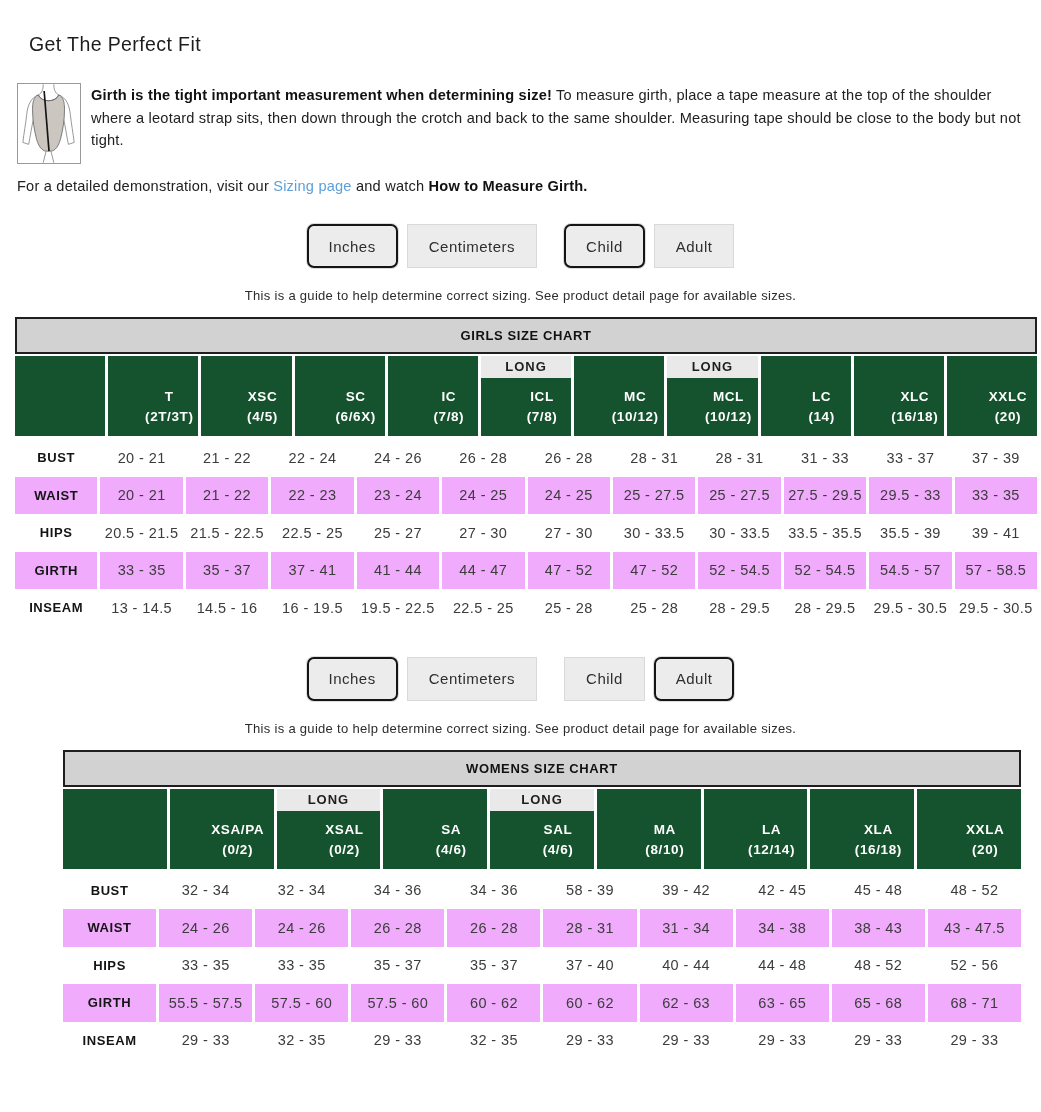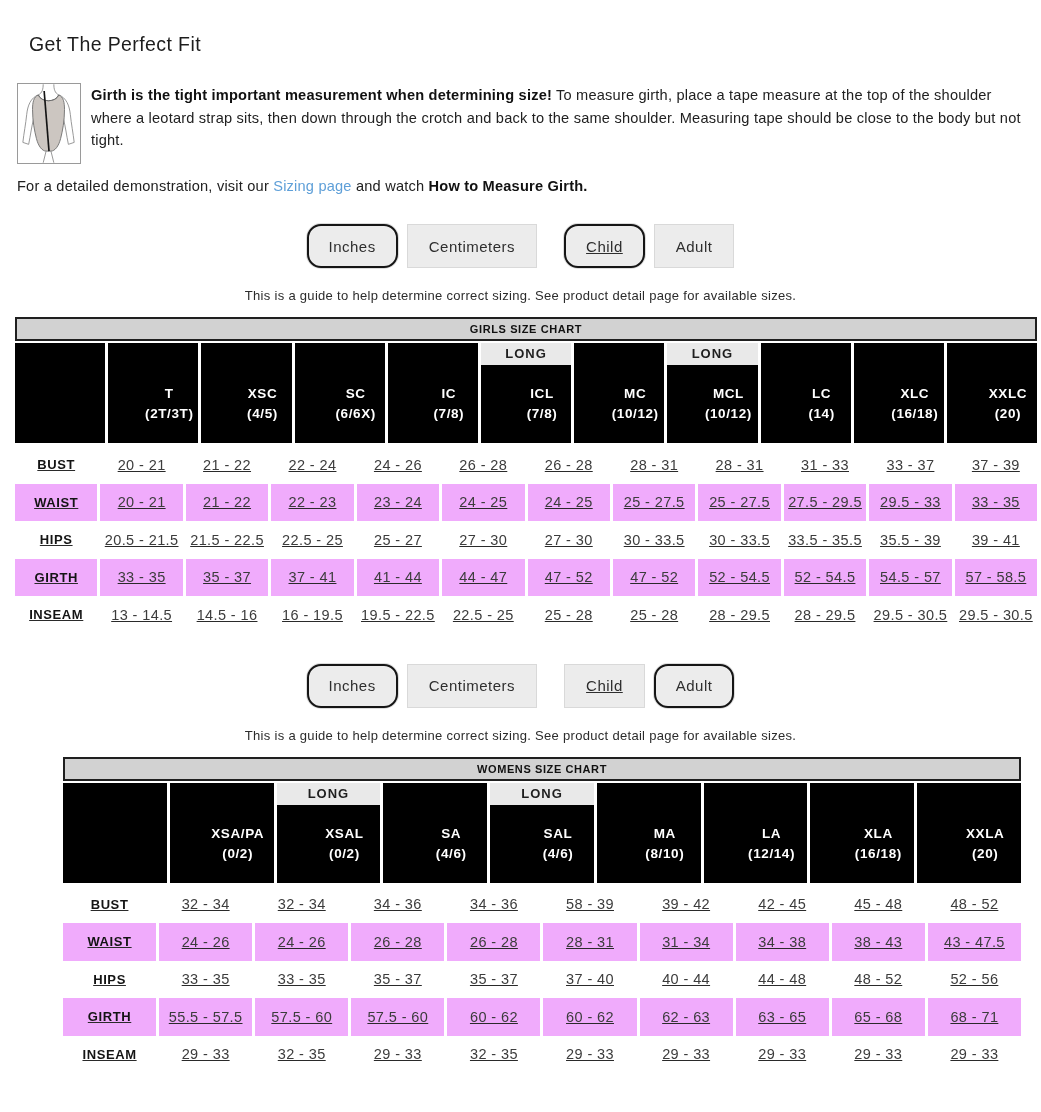--- a/index.html
+++ b/index.html
@@ -29,67 +29,67 @@
     font-size: 14.6px; line-height: 22.5px; color: #212121;
     letter-spacing: 0.2px; padding-top: 1px;
   }
   .girth-text strong { font-weight: bold; color: #111; }
 
   .demo-line { margin: 14px 16px 0 17px; font-size: 14.6px; letter-spacing: 0.2px; color: #212121; }
   .demo-line a { color: #5e9fd8; text-decoration: none; cursor: pointer; }
   .demo-line strong { font-weight: bold; color: #111; }
 
   .toggle-row { display: flex; justify-content: center; gap: 9px; margin-top: 30px; }
-  .toggle-row > :nth-child(3) { margin-left: 18px; text-decoration: underline; }
+  .toggle-row > :nth-child(3) { margin-left: 18px; }
   .toggle-btn {
     background: #ececec;
     border: 1px solid #d9d9d9;
     font-family: "Liberation Sans", sans-serif;
     font-size: 15px; letter-spacing: 0.5px; color: #2e2e2e;
     padding: 0 21px; height: 44px;
     cursor: pointer;
   }
   .toggle-btn.selected {
     border: 2px solid #151515;
-    border-radius: 14px;
+    border-radius: 7px;
     padding: 11px 20px;
     box-shadow: 0 0 0 1px #dcdcdc;
   }
 
   .guide-note {
     margin-top: 20px; text-align: center;
     font-size: 13px; letter-spacing: 0.3px; color: #2c2c2c;
   }
 
   .table-wrap { margin-top: 14px; }
   .table-wrap.girls { width: 1022px; margin-left: 15px; }
   .table-wrap.womens { width: 958px; margin-left: 63px; }
 
   .table-title {
-    height: 24px; background: #d2d2d2; border: 2px solid #1f1f1f;
+    height: 37px; background: #d2d2d2; border: 2px solid #1f1f1f;
     display: flex; align-items: center; justify-content: center;
-    font-weight: bold; font-size: 11px; letter-spacing: 0.6px; color: #111;
+    font-weight: bold; font-size: 13px; letter-spacing: 0.6px; color: #111;
   }
   .trow { display: flex; gap: 3px; }
   .thead { margin-top: 2px; }
   .hcell {
-    flex: 1; height: 100px; background: #000000; position: relative;
+    flex: 1; height: 80px; background: #14532d; position: relative;
     display: flex; flex-direction: column; justify-content: center; align-items: center;
     padding-top: 22px; color: #fff; font-weight: bold;
     font-size: 13.5px; letter-spacing: 0.6px; line-height: 20px;
     text-align: center;
     padding-left: 32px;
   }
   .long-badge {
     position: absolute; top: 0; left: 0; right: 0; height: 22px;
     background: #e9e9e9; color: #1e1e1e;
     display: flex; align-items: center; justify-content: center;
     font-size: 13px; font-weight: bold; letter-spacing: 1px;
   }
-  .brow { margin-top: 0; text-decoration: underline; }
+  .brow { margin-top: 0; }
   .brow.first { margin-top: 3px; }
   .cell {
     flex: 1; height: 37.5px;
     display: flex; align-items: center; justify-content: center;
     font-size: 14.5px; color: #3c3c3c; letter-spacing: 0.4px;
     background: #ffffff;
   }
   .brow.shaded .cell { background: #f0abfc; }
   .label-cell {
     font-weight: bold; font-size: 13px; color: #141414; letter-spacing: 0.6px;

